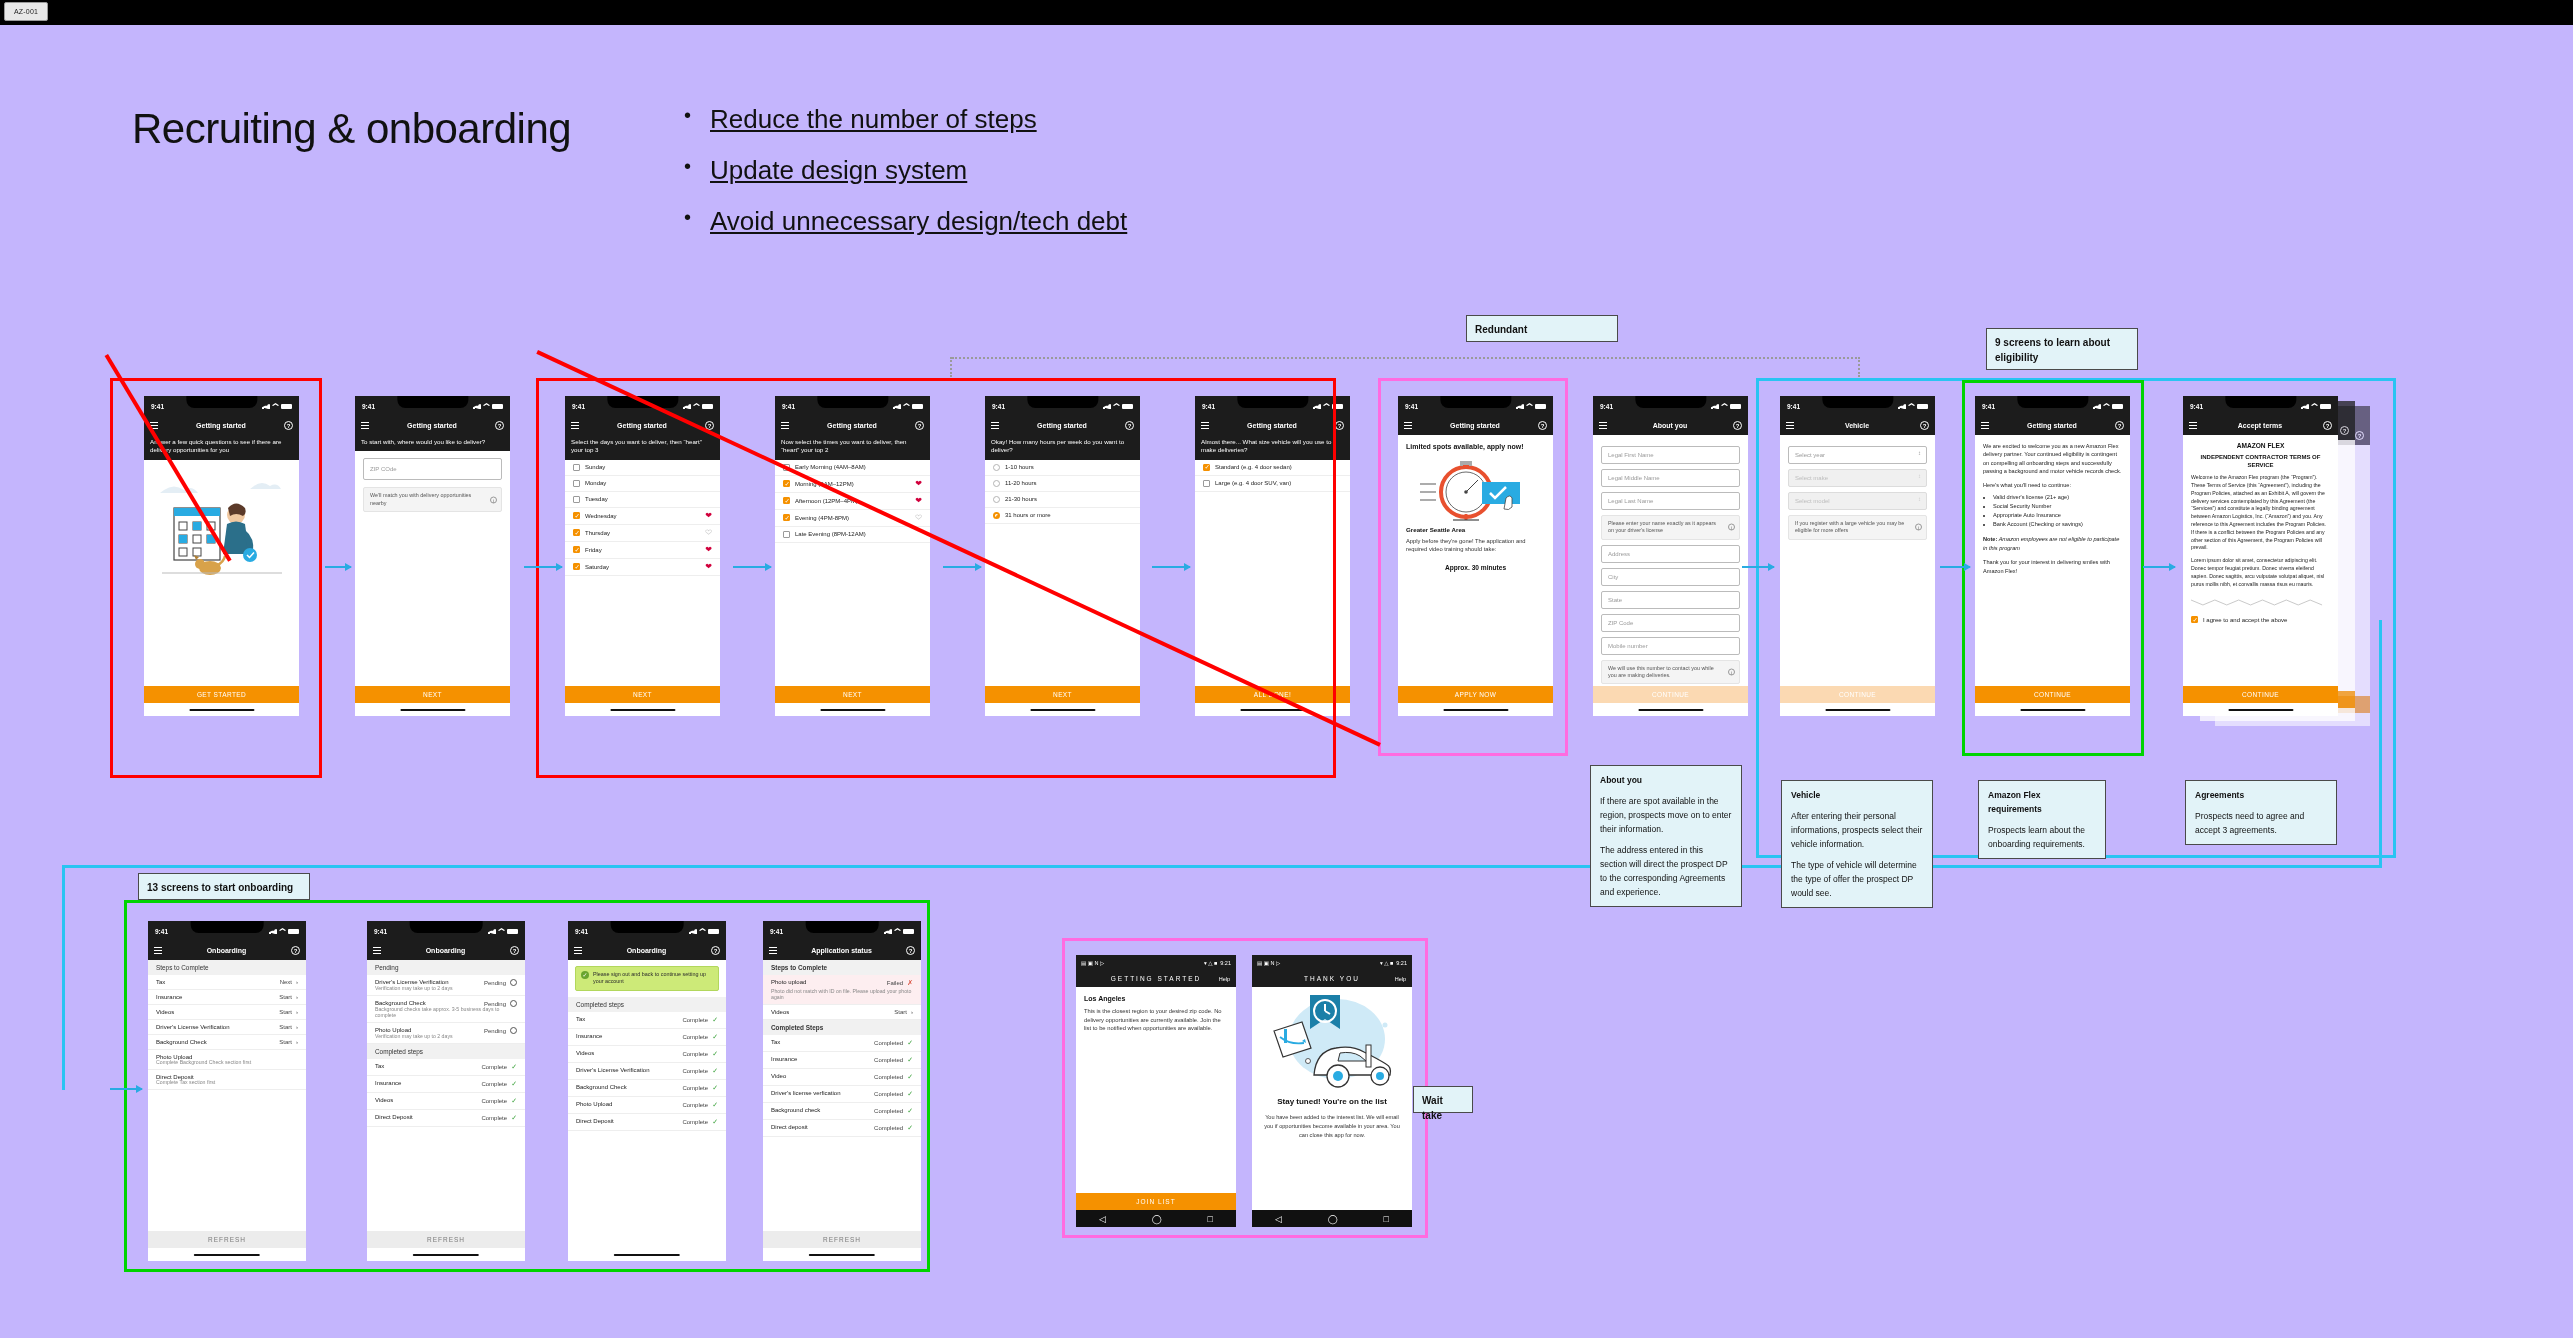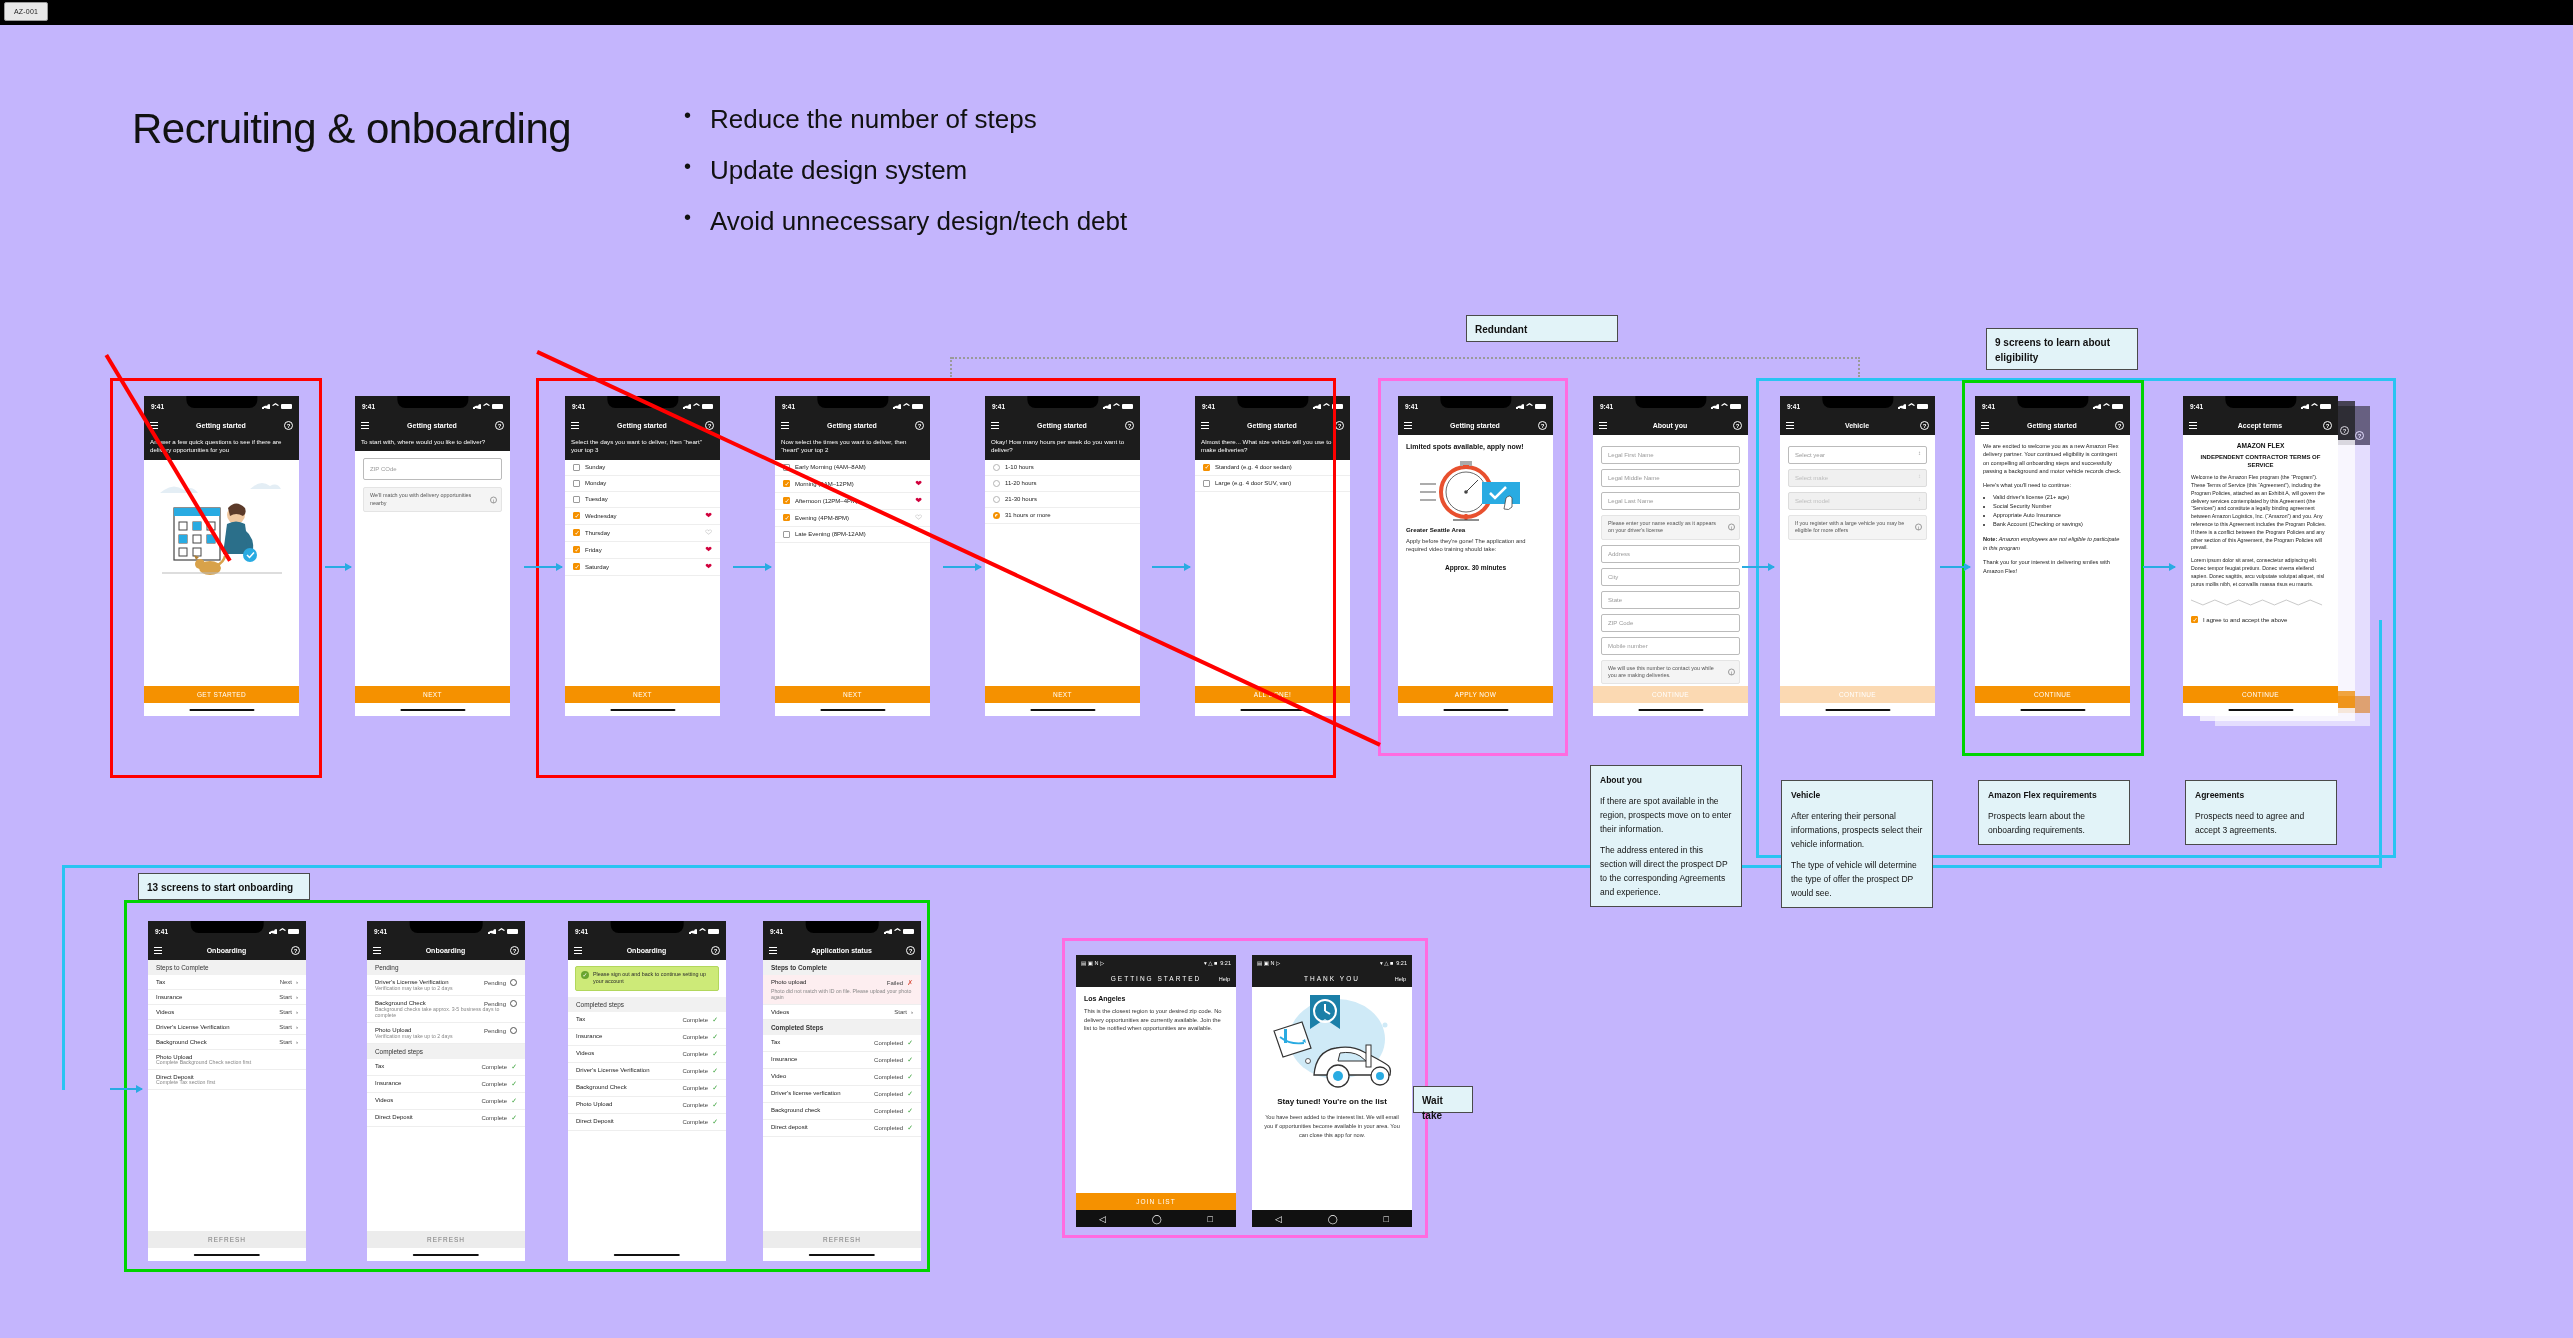--- a/index.html
+++ b/index.html
@@ -17,21 +17,21 @@
     letter-spacing:.2px; overflow:hidden;
   }
   
   .page-title {
     position:absolute; left:132px; top:105px;
     font-size:42px; color:#111; letter-spacing:-.5px; font-weight:400;
   }
   .bullets { position:absolute; left:680px; top:105px; width:800px; }
   .bullets li {
     list-style:none; font-size:26px; color:#111; margin-bottom:21px;
-    position:relative; padding-left:30px; line-height:1.15;
+    position:relative; padding-left:30px; line-height:1.15;text-decoration:underline;
   }
   .bullets li:before {
     content:"\2022"; position:absolute; left:4px; top:-1px; font-size:20px;
   }
   
   .phone {
     position:absolute; background:#fff; overflow:hidden;
     font-family:"Liberation Sans", sans-serif;
   }
   .status {
@@ -1037,21 +1037,21 @@
   <div class="note" style="left:1590px;top:765px;width:152px;">
     <b>About you</b>
     <p>If there are spot available in the region, prospects move on to enter their information.</p>
     <p>The address entered in this section will direct the prospect DP to the corresponding Agreements and experience.</p>
   </div>
   <div class="note" style="left:1781px;top:780px;width:152px;">
     <b>Vehicle</b>
     <p>After entering their personal informations, prospects select their vehicle information.</p>
     <p>The type of vehicle will determine the type of offer the prospect DP would see.</p>
   </div>
-  <div class="note" style="left:1978px;top:780px;width:152px;">
+  <div class="note" style="left:1978px;top:780px;width:128px;">
     <b>Amazon Flex requirements</b>
     <p>Prospects learn about the onboarding requirements.</p>
   </div>
   <div class="note" style="left:2185px;top:780px;width:152px;">
     <b>Agreements</b>
     <p>Prospects need to agree and accept 3 agreements.</p>
   </div>
 
 </div>
 

